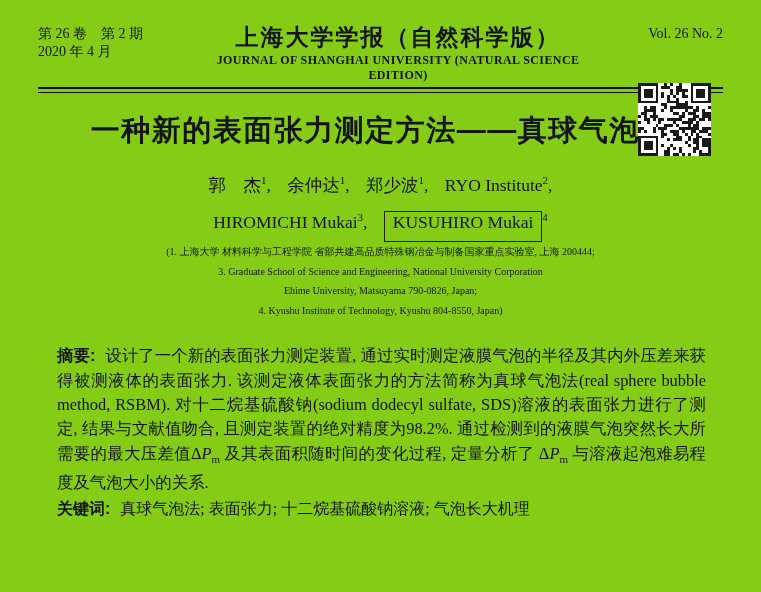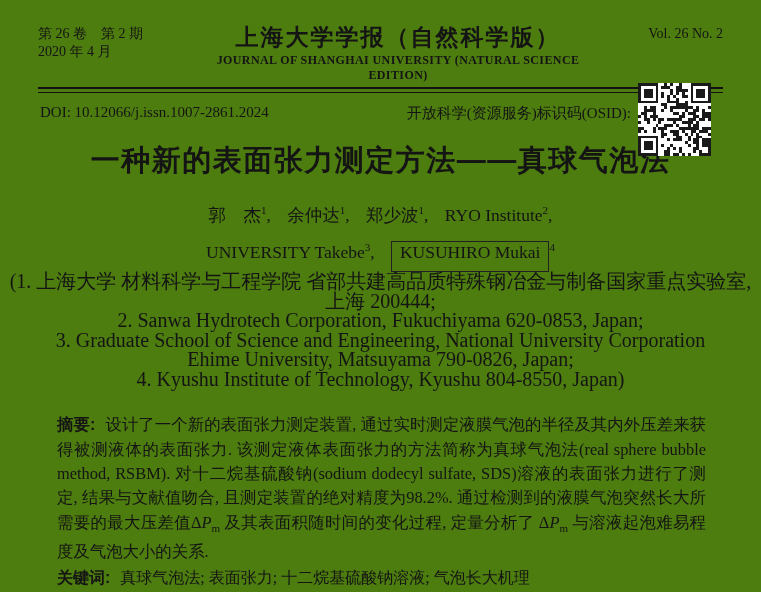--- a/index.html
+++ b/index.html
@@ -1,18 +1,18 @@
 <!DOCTYPE html>
 <html><head>
 <meta charset="utf-8">
 <style>
   html,body { margin:0; padding:0; background:#ffffff; }
   .page {
     position:relative; width:761px; height:592px; margin:0 auto;
-    background:#4d7c0f; color:#141414; overflow:hidden;
+    background:#84cc16; color:#141414; overflow:hidden;
     font-family:"Liberation Serif", serif;
   }
   
   .header { display:flex; align-items:flex-start; margin:25px 38px 0 38px; }
   .h-left  { width:160px; font-size:14px; line-height:18px; white-space:nowrap; }
   .h-center{ flex:1; text-align:center; }
   .h-right { width:125px; text-align:right; font-size:14px; line-height:18px; white-space:nowrap; }
   .journal-cn { font-size:23px; font-weight:bold; letter-spacing:2px; line-height:26px; }
   .journal-en { font-size:12px; font-weight:bold; letter-spacing:0.4px; margin-top:2px; }
   .rule-double { margin:4px 38px 0 38px; height:2.5px; border-top:2px solid #111; border-bottom:1px solid #111; }
@@ -25,21 +25,21 @@
   .title {
     margin-top:18px; text-align:center;
     font-family:"Liberation Sans", sans-serif; font-weight:bold;
     font-size:29px; letter-spacing:1.5px;
   }
   .authors { margin-top:14px; text-align:center; font-size:17.5px; }
   .authors .aline { line-height:32px; }
   .author { margin:0 6px; white-space:nowrap; }
   .author sup { font-size:11px; }
   .boxed { border:1.2px solid #222; padding:0 8px 9px 8px; }
-  .affils { margin-top:4px; text-align:center; font-size:20px; line-height:19.5px; }
+  .affils { margin-top:4px; text-align:center; font-size:10px; line-height:19.5px; }
   
   .abstract { margin:23px 55px 0 57px; font-size:16.4px; line-height:24.4px; text-align:justify; }
   .blabel { font-family:"Liberation Sans", sans-serif; font-weight:bold; margin-right:10px; }
   .math { font-style:italic; }
   .math .delta { font-style:normal; }
   .math sub { font-size:11px; font-style:normal; }
   .keywords { margin:1px 55px 0 57px; font-size:16px; line-height:24px; }
   .cls-row { margin:1px 55px 0 57px; font-size:16px; line-height:24px; display:flex; }
   .cls-item { margin-right:52px; white-space:nowrap; }
   .cls-item:last-child { margin-right:0; }
@@ -58,24 +58,20 @@
       <div class="journal-cn">上海大学学报（自然科学版）</div>
       <div class="journal-en">JOURNAL OF SHANGHAI UNIVERSITY (NATURAL SCIENCE EDITION)</div>
     </div>
     <div class="h-right">
       <div>Vol. 26  No. 2</div>
     </div>
   </div>
 
   <div class="rule-double"></div>
 
-  <div class="meta">
-    <span>DOI: 10.12066/j.issn.1007-2861.2024</span>
-    <span class="osid-label">开放科学(资源服务)标识码(OSID):</span>
-  </div>
   <div class="qr">
     <svg id="qrsvg" viewBox="0 0 25 25" shape-rendering="crispEdges" xmlns="http://www.w3.org/2000/svg">
         <rect x="0" y="0" width="25" height="25" fill="#ffffff"></rect>
         <rect x="9" y="0" width="1" height="1" fill="#1a1a1a"></rect>
         <rect x="11" y="0" width="1" height="1" fill="#1a1a1a"></rect>
         <rect x="14" y="0" width="1" height="1" fill="#1a1a1a"></rect>
         <rect x="8" y="1" width="1" height="1" fill="#1a1a1a"></rect>
         <rect x="9" y="1" width="1" height="1" fill="#1a1a1a"></rect>
         <rect x="10" y="1" width="1" height="1" fill="#1a1a1a"></rect>
         <rect x="13" y="1" width="1" height="1" fill="#1a1a1a"></rect>
@@ -291,28 +287,27 @@
   <div class="title">一种新的表面张力测定方法——真球气泡法</div>
 
   <div class="authors">
     <div class="aline">
       <span class="author"><span>郭　杰</span><sup>1</sup><span>,</span></span>
       <span class="author"><span>余仲达</span><sup>1</sup><span>,</span></span>
       <span class="author"><span>郑少波</span><sup>1</sup><span>,</span></span>
       <span class="author"><span>RYO Institute</span><sup>2</sup><span>,</span></span>
     </div>
     <div class="aline">
-      <span class="author"><span>UNIVERSITY Takebe</span><sup>3</sup><span>,</span></span>
+      <span class="author"><span>HIROMICHI Mukai</span><sup>3</sup><span>,</span></span>
       <span class="author"><span class="boxed">KUSUHIRO Mukai</span><sup>4</sup></span>
     </div>
   </div>
 
   <div class="affils">
     <div>(1. 上海大学 材料科学与工程学院 省部共建高品质特殊钢冶金与制备国家重点实验室, 上海 200444;</div>
-    <div>2. Sanwa Hydrotech Corporation, Fukuchiyama 620-0853, Japan;</div>
     <div>3. Graduate School of Science and Engineering, National University Corporation</div>
     <div>Ehime University, Matsuyama 790-0826, Japan;</div>
     <div>4. Kyushu Institute of Technology, Kyushu 804-8550, Japan)</div>
   </div>
 
   <div class="abstract">
     <span class="blabel">摘要:</span><span>设计了一个新的表面张力测定装置, 通过实时测定液膜气泡的半径及其内外压差来获得被测液体的表面张力. 该测定液体表面张力的方法简称为真球气泡法(real sphere bubble method, RSBM). 对十二烷基硫酸钠(sodium dodecyl sulfate, SDS)溶液的表面张力进行了测定, 结果与文献值吻合, 且测定装置的绝对精度为98.2%. 通过检测到的液膜气泡突然长大所需要的最大压差值</span><span class="math"><span class="delta">Δ</span><span>P</span><sub>m</sub></span><span> 及其表面积随时间的变化过程, 定量分析了 </span><span class="math"><span class="delta">Δ</span><span>P</span><sub>m</sub></span><span> 与溶液起泡难易程度及气泡大小的关系.</span>
   </div>
 
   <div class="keywords">

